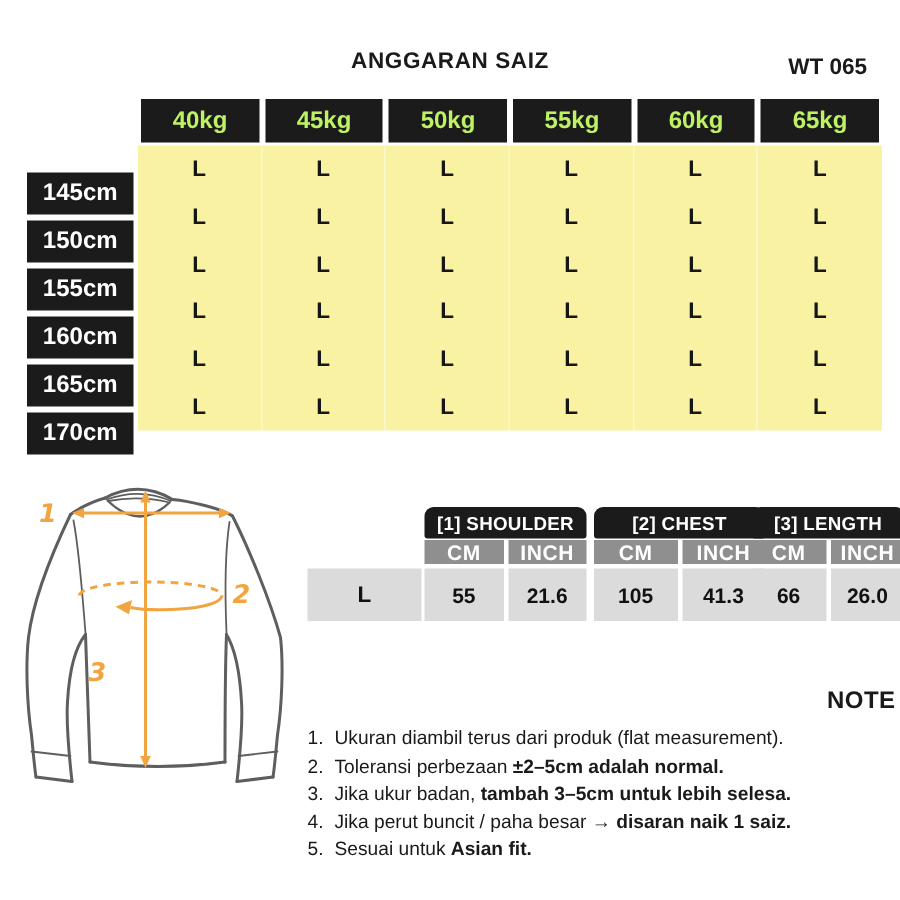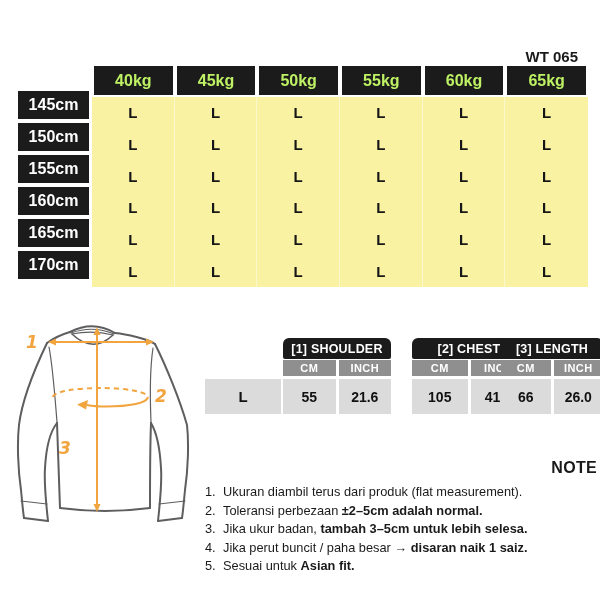--- a/index.html
+++ b/index.html
@@ -2,75 +2,76 @@
 <html style="--yellow: #F8F2A2; --panel-black: #1B1B1B; --band-gray: #8F8F8F; --cell-gray: #DBDBDB; --accent-orange: #F2A43E; --outline-gray: #5E5E60;"><head>
 <meta charset="utf-8">
 <style>
   html,body{margin:0;padding:0;background:#fff;}
   .canvas{position:relative;width:600px;height:600px;background:#fff;overflow:hidden;
           font-family:"Liberation Sans", sans-serif;color:#111;}
 
   
   .title{position:absolute;top:32px;left:0;width:100%;text-align:center;
          font-size:15px;font-weight:bold;letter-spacing:.4px;color:#1a1a1a;}
-  .code{position:absolute;top:48px;right:22px;font-size:15px;font-weight:bold;color:#1a1a1a;}
+  .code{position:absolute;top:36px;right:22px;font-size:15px;font-weight:bold;color:#1a1a1a;}
 
   
   .weights{position:absolute;left:92px;top:66px;width:496px;height:29px;
            display:grid;grid-template-columns:repeat(6,1fr);}
   .wcell{margin:0 2px;background:var(--panel-black,#1B1B1B);color:#bef264;
          display:flex;align-items:center;justify-content:center;
          font-size:16px;font-weight:bold;}
-  .hcol{position:absolute;left:18px;top:91px;display:flex;flex-direction:column;gap:4px;}
+  .hcol{position:absolute;left:18px;top:115px;display:flex;flex-direction:column;gap:4px;}
   .hcell{width:71px;height:28px;background:var(--panel-black,#1B1B1B);color:#fff;
          display:flex;align-items:center;justify-content:center;
          font-size:16px;font-weight:bold;}
   .yellowgrid{position:absolute;left:92px;top:97px;width:496px;height:190px;
               background:var(--yellow,#F8F2A2);
               display:grid;grid-template-columns:repeat(6,1fr);grid-template-rows:repeat(6,1fr);}
   .ycell{display:flex;align-items:center;justify-content:center;
          font-size:15px;font-weight:bold;color:#161616;
          border-right:1px solid rgba(255,255,255,.45);}
   .ycell:nth-child(6n){border-right:none;}
 
   
   .shirt{position:absolute;left:8px;top:318px;width:195px;height:212px;}
   .diag-num{font-family:"DejaVu Sans", sans-serif;font-style:italic;font-weight:bold;
             font-size:17px;fill:var(--accent-orange,#F2A43E);}
 
   
   .mgroup{position:absolute;top:338px;}
   .mg-shoulder{left:283px;width:108px;}
-  .mg-chest{left:412px;width:114px;}
+  .mg-chest{left:396px;width:114px;}
   .mg-length{left:501px;width:102px;}
   .mtab{height:21px;background:var(--panel-black,#1B1B1B);color:#fff;
         border-radius:6px 6px 2px 2px;display:flex;align-items:center;justify-content:center;
         font-size:12.5px;font-weight:bold;letter-spacing:.2px;}
   .mband{margin-top:1px;height:16px;display:grid;grid-template-columns:1fr 1fr;gap:3px;}
   .mband span{background:var(--band-gray,#8F8F8F);color:#fff;display:flex;align-items:center;
-        justify-content:center;font-size:11px;font-weight:bold;letter-spacing:.4px;}
+        justify-content:center;font-size:14px;font-weight:bold;letter-spacing:.4px;}
   .mvals{margin-top:3px;height:35px;display:grid;grid-template-columns:1fr 1fr;gap:3px;}
   .mvals span{background:var(--cell-gray,#DBDBDB);color:#111;display:flex;align-items:center;
         justify-content:center;font-size:14px;font-weight:bold;}
   .msize{position:absolute;left:205px;top:379px;width:76px;height:35px;
          background:var(--cell-gray,#DBDBDB);display:flex;align-items:center;justify-content:center;
          font-size:15px;font-weight:bold;color:#111;}
 
   
   .notes{position:absolute;left:205px;top:459px;width:392px;}
   .notes h3{margin:0 0 6px 0;font-size:16px;font-weight:bold;letter-spacing:.3px;color:#1a1a1a;text-align:right;}
   .nitem{display:flex;font-size:12.8px;line-height:18.6px;color:#1a1a1a;}
   .nnum{width:18px;flex:0 0 18px;}
   .nitem b{font-weight:bold;}
 </style>
 </head>
 <body>
 
 <div class="canvas">
 
+  <div class="title">ANGGARAN SAIZ</div>
   <div class="code">WT 065</div>
 
   <div class="weights">
     <div class="wcell">40kg</div>
     <div class="wcell">45kg</div>
     <div class="wcell">50kg</div>
     <div class="wcell">55kg</div>
     <div class="wcell">60kg</div>
     <div class="wcell">65kg</div>
   </div>

